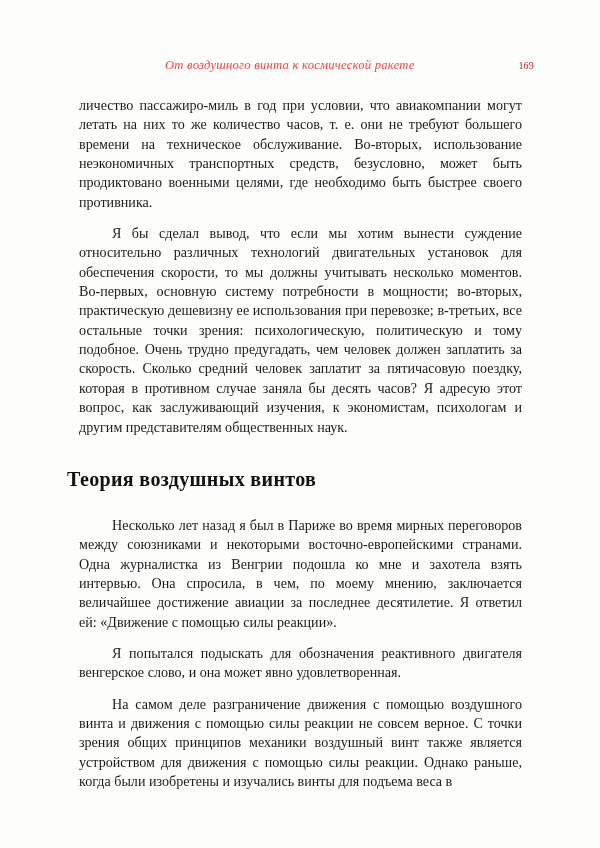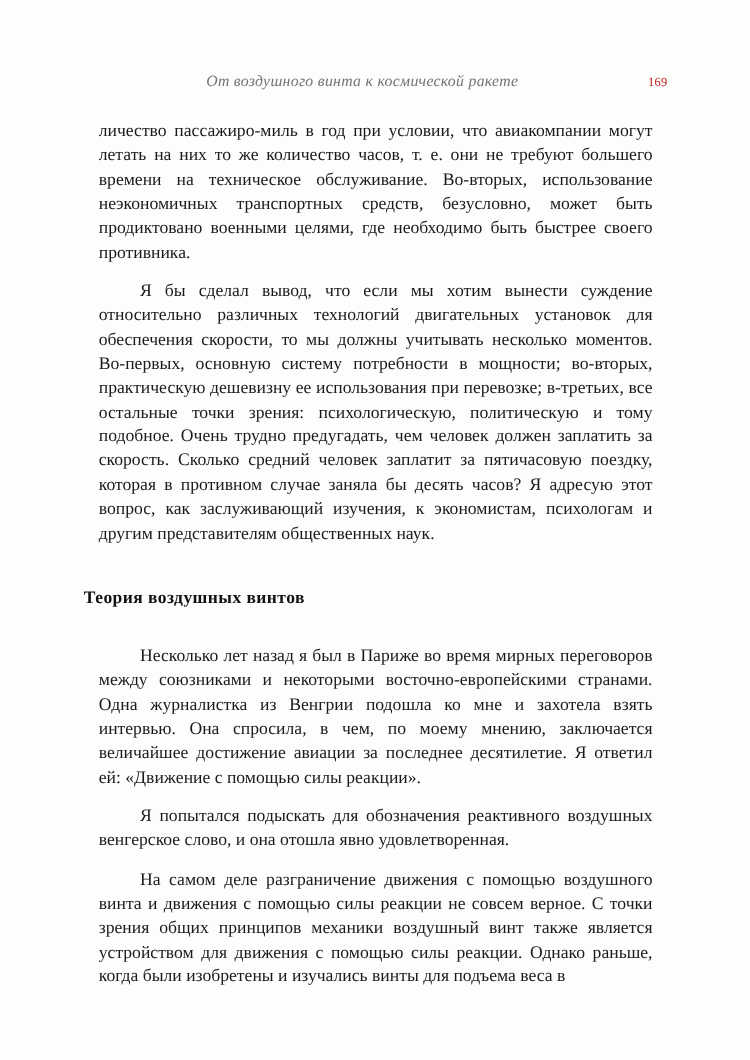--- a/index.html
+++ b/index.html
@@ -32,21 +32,21 @@
     width: 467px;
     height: 20px;
     margin-bottom: 18px;
   }
   .running-head .rh-title {
     font-style: italic;
     font-size: 12.6px;
     letter-spacing: 0.25px;
     margin-left: 98px;
     white-space: nowrap;
-    color: #737373;
+    color: #ef4444;
   }
   .running-head .rh-pageno {
     margin-left: auto;
     font-size: 10px;
     color: #b91c1c;
     letter-spacing: 0.2px;
   }
   .body-text p {
     margin: 12px;
     font-size: 14.1px;
@@ -55,21 +55,21 @@
     text-justify: inter-word;
     text-indent: 33px;
     color: #1a1a1a;
     -webkit-hyphens: none;
     hyphens: none;
   }
   .body-text p.no-indent {
     text-indent: 0;
   }
   h2.section-heading {
-    font-size: 14px;
+    font-size: 20px;
     font-weight: bold;
     margin: 0;
     padding: 0;
     letter-spacing: 0.35px;
     line-height: 20px;
     color: #121212;
   }
   .gap-before-heading { height: 20px; }
   .gap-after-heading  { height: 15px; }
 </style>
@@ -94,19 +94,19 @@
       <div class="gap-before-heading"></div>
 
       <h2 class="section-heading">Теория воздушных винтов</h2>
 
       <div class="gap-after-heading"></div>
 
 
       <p>Несколько лет назад я был в Париже во время мирных переговоров между союзниками и некоторыми восточно-европейскими странами. Одна журналистка из Венгрии подошла ко мне и захотела взять интервью. Она спросила, в чем, по моему мнению, заключается величайшее достижение авиации за последнее десятилетие. Я ответил ей: «Движение с помощью силы реакции».</p>
 
 
-      <p>Я попытался подыскать для обозначения реактивного воздушных венгерское слово, и она отошла явно удовлетворенная.</p>
+      <p>Я попытался подыскать для обозначения реактивного двигателя венгерское слово, и она может явно удовлетворенная.</p>
 
       <p>На самом деле разграничение движения с помощью воздушного винта и движения с помощью силы реакции не совсем верное. С точки зрения общих принципов механики воздушный винт также является устройством для движения с помощью силы реакции. Однако раньше, когда были изобретены и изучались винты для подъема веса в</p>
 
     </div>
   </div>
 </div>
 
 </body></html>

